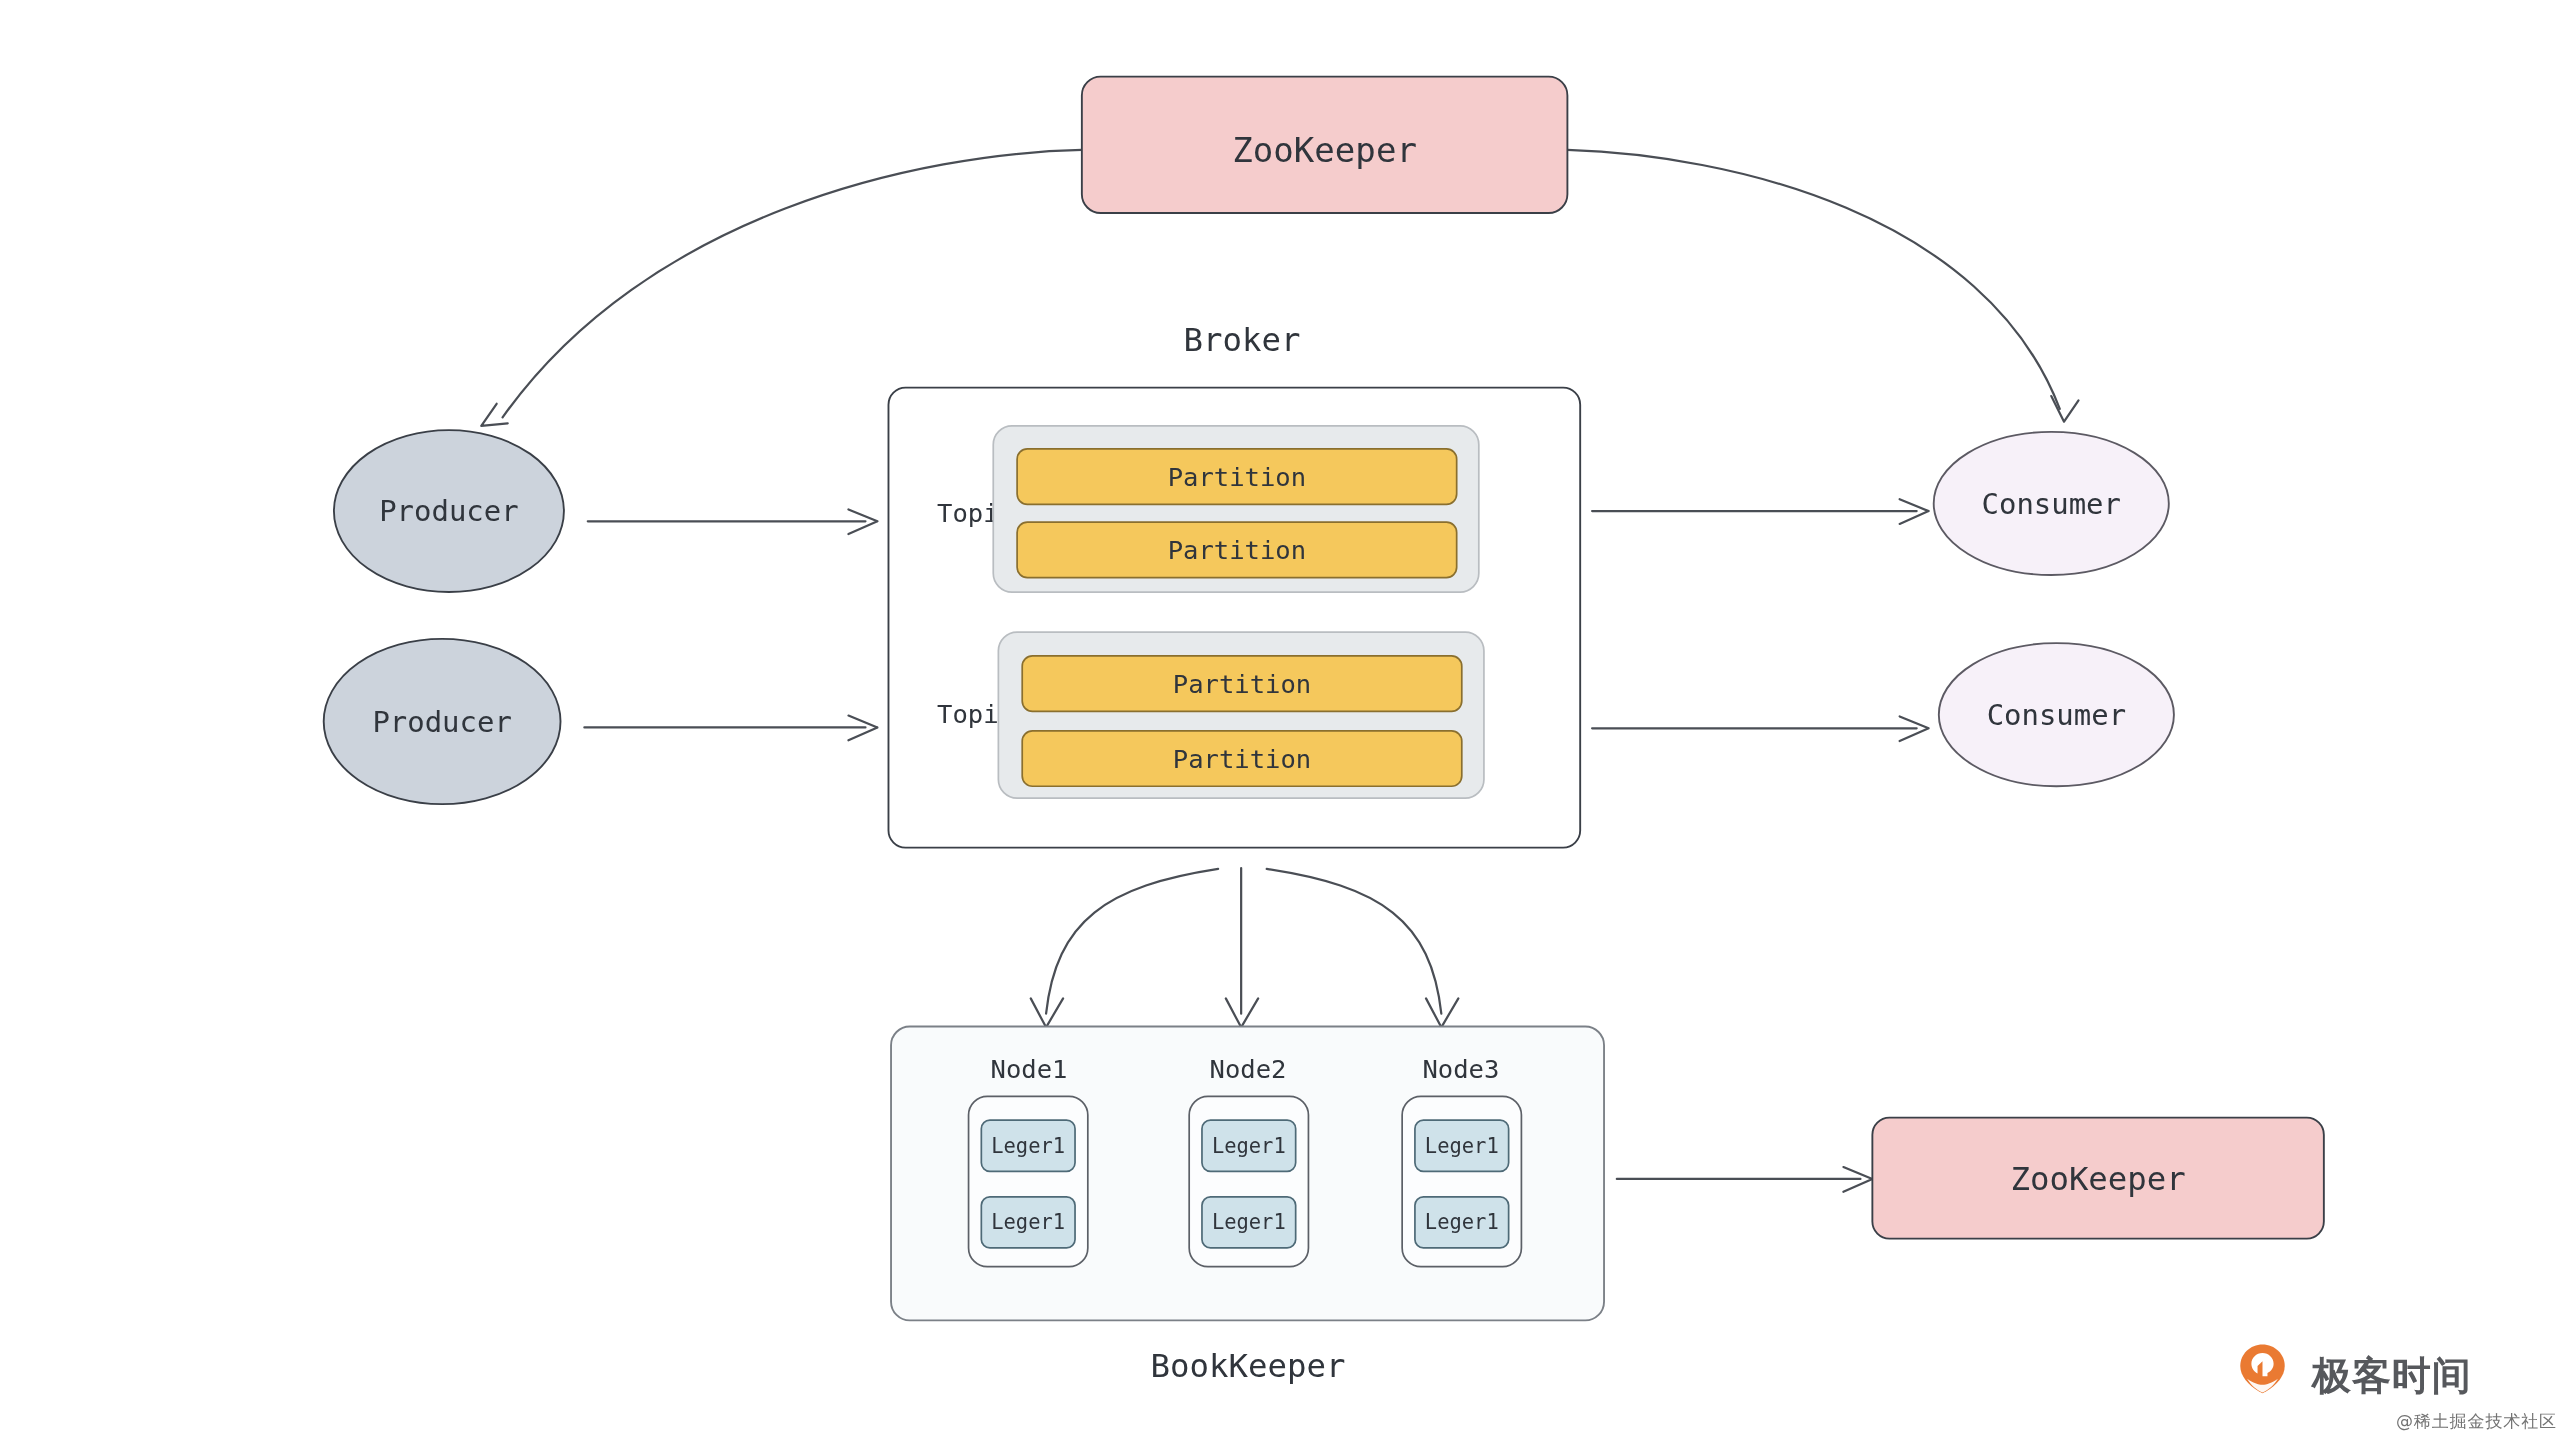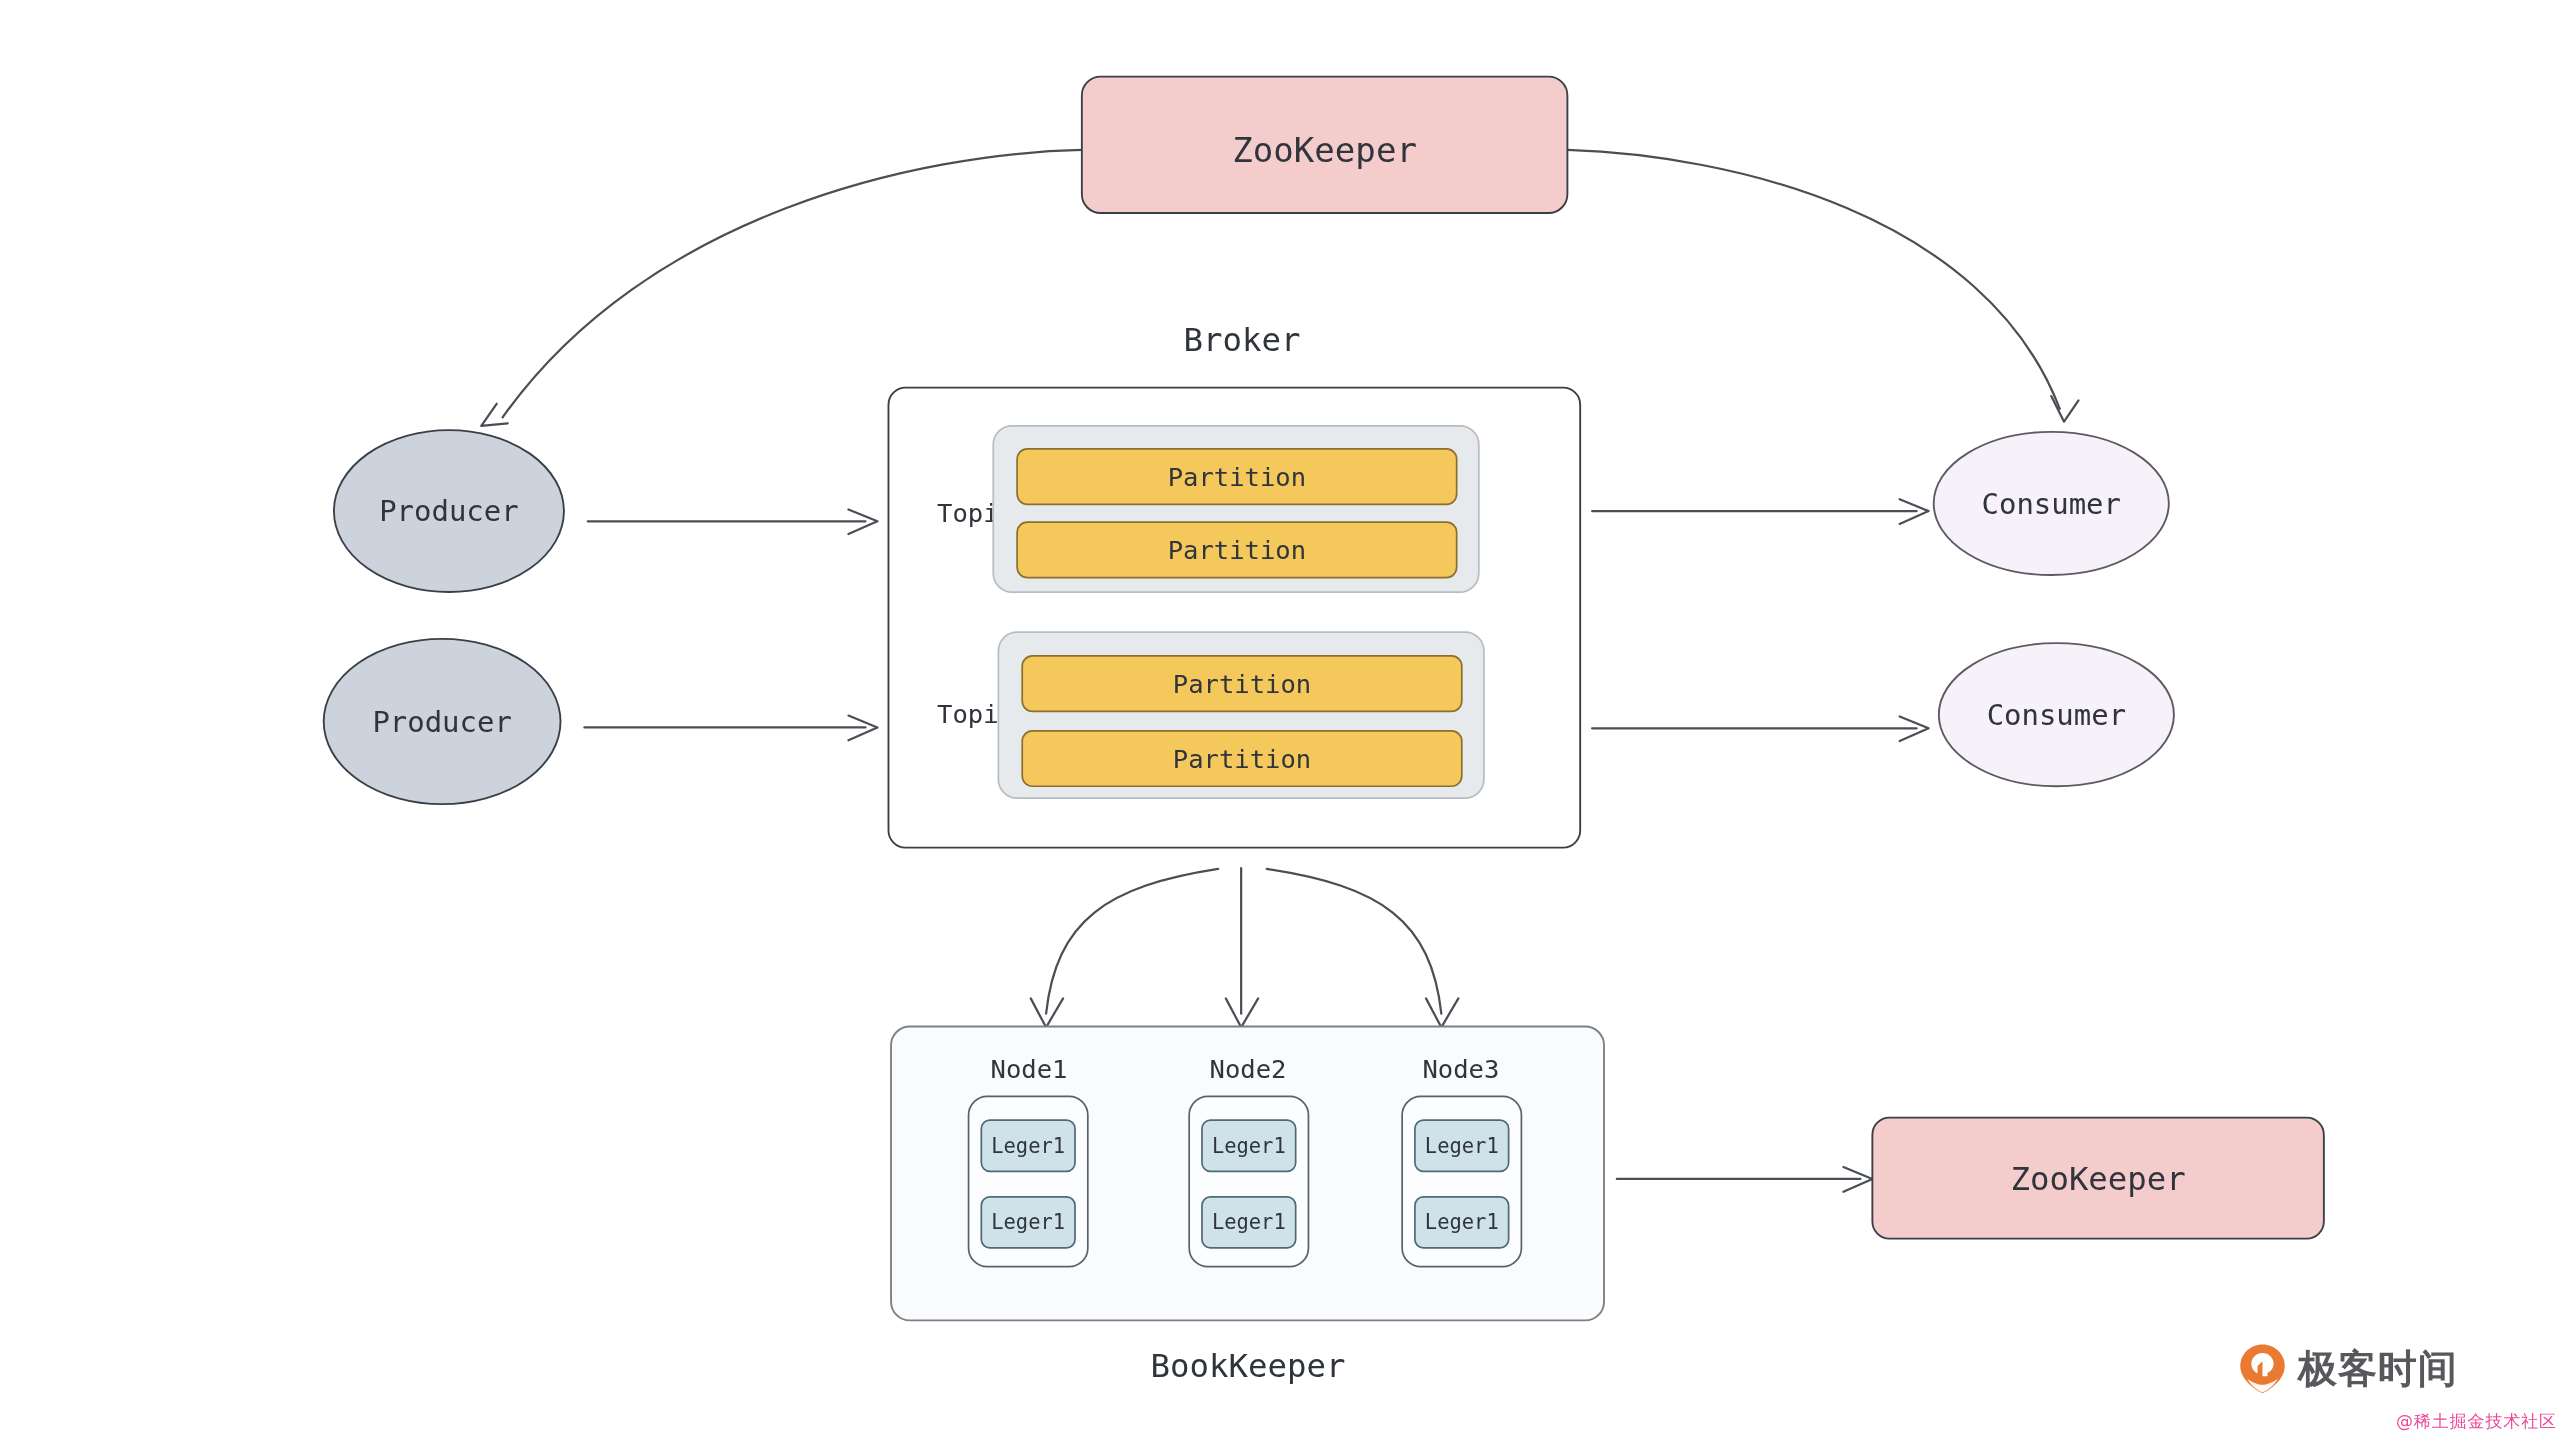--- a/index.html
+++ b/index.html
@@ -46,43 +46,43 @@
     stroke-linecap: round;
     stroke-linejoin: round;
   }
 
   
   #logo {
     position: absolute;
     left: 2236px;
     top: 1342px;
     display: flex;
-    align-items: center;
-    gap: 9px;
+    align-items: flex-end;
+    gap: 23px;
   }
   #logo-mark {
     width: 53px;
     height: 53px;
     position: relative;
   }
   #logo-text {
     font-family: "DejaVu Sans", "Liberation Sans", sans-serif;
     font-size: 39px;
     font-weight: 700;
     color: #56585c;
     letter-spacing: 0.9px;
     line-height: 1;
   }
   #watermark {
     position: absolute;
     right: 19px;
     top: 1410px;
     font-family: "DejaVu Sans", "Liberation Sans", sans-serif;
     font-size: 17px;
-    color: #ec4899;
+    color: #737373;
     letter-spacing: 0.9px;
     white-space: nowrap;
     text-align: right;
   }
 </style>
 </head>
 <body>
 
 <svg id="diagram" viewBox="0 0 3024 1701" xmlns="http://www.w3.org/2000/svg">
 

